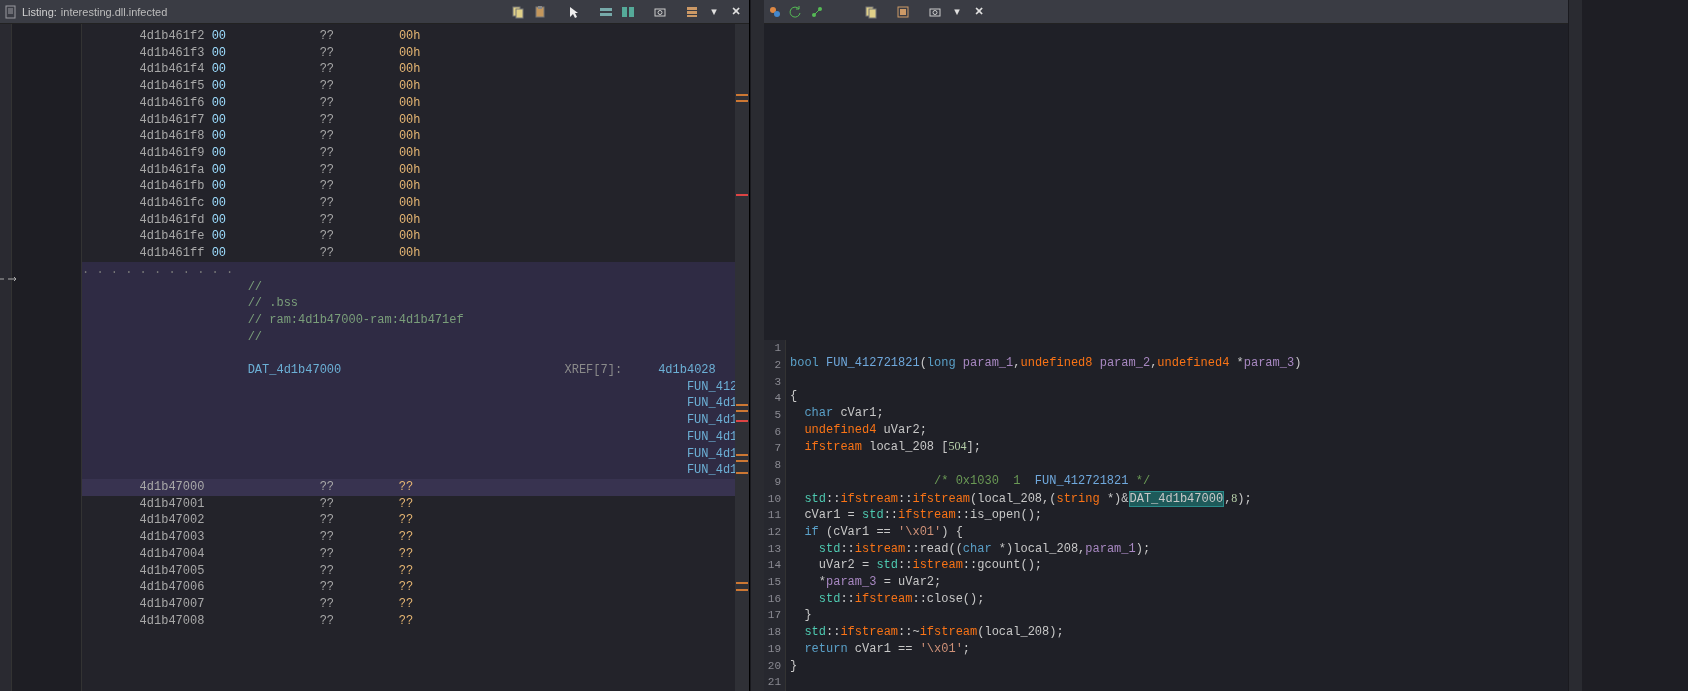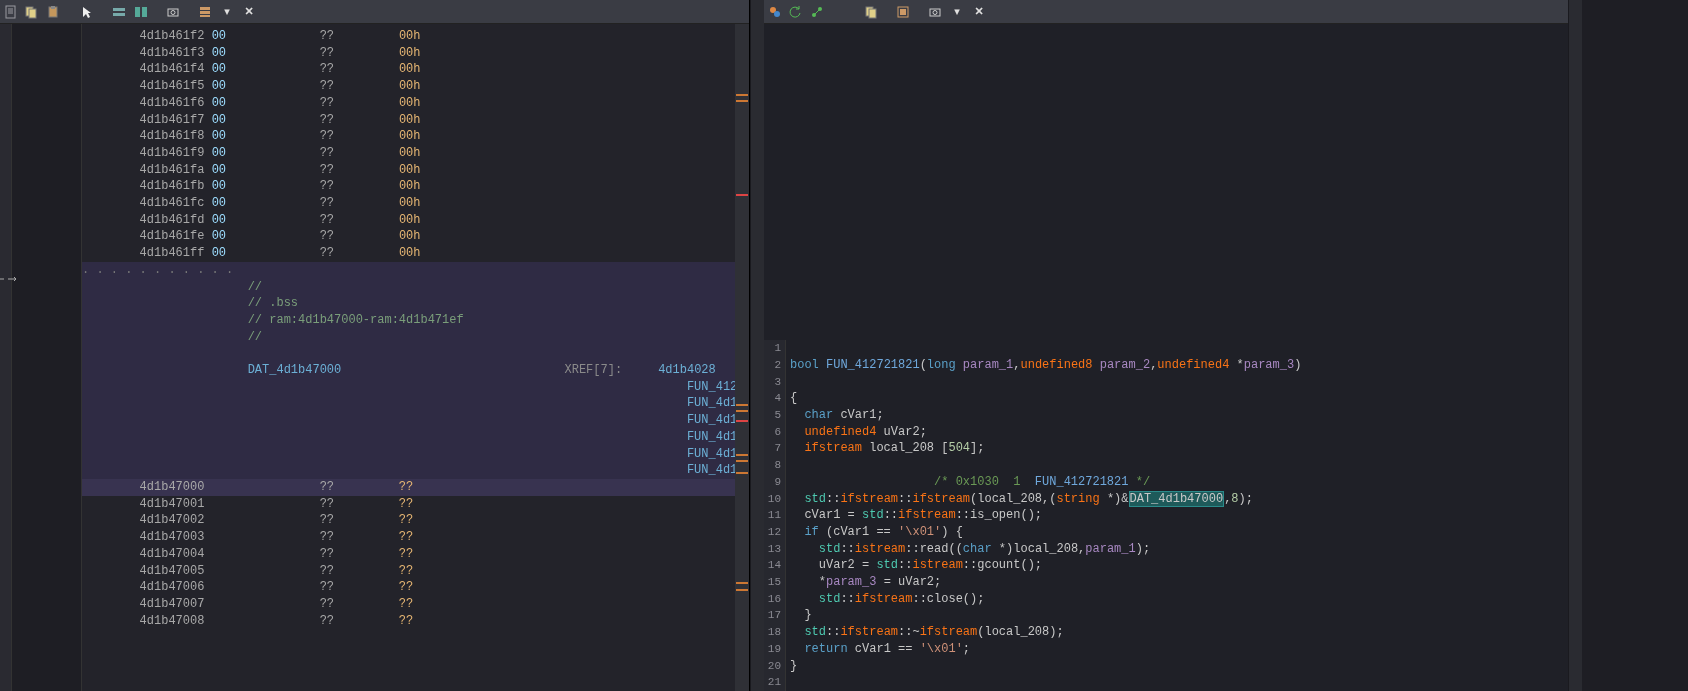--- a/index.html
+++ b/index.html
@@ -113,21 +113,21 @@
     flex:1;
     padding:0 4px;
     line-height:16.7px;
     white-space:pre;
     color:#c8c8c8;
     position:relative;
   }
   .kw2 { color:#5aa0c8; }
   .type { color:#f97316; }
   .func { color:#6fa8dc; }
-  .num { color:#b5cea8; }
+  .num { color:#b5cea8;font-family:Liberation Serif, serif; }
   .str { color:#ce9178; }
   .cm { color:#6a9955; }
   .ns { color:#4ec9b0; }
   .param-hl { color:#a888c2; }
   .sel-highlight { background:#1e5a5a; border:1px solid #2a8a8a; }
 
   svg { display:block; }
   .resize-handle {
     position:absolute; left:-6px; top:250px;
     width:24px; height:10px;
@@ -141,20 +141,24 @@
 
 <div class="panel panel-left">
   <div class="titlebar">
     <span>
       <svg width="14" height="14" viewBox="0 0 14 14">
           <rect x="2" y="1" width="9" height="12" fill="none" stroke="#9a9aa0"></rect>
           <line x1="4" y1="4" x2="9" y2="4" stroke="#9a9aa0"></line>
           <line x1="4" y1="6" x2="9" y2="6" stroke="#9a9aa0"></line>
           <line x1="4" y1="8" x2="9" y2="8" stroke="#9a9aa0"></line>
         </svg>
+    </span>
+    <span class="title">
+      <span>Listing:</span>
+      <span style="color:#bdbdbd;">interesting.dll.infected</span>
     </span>
     <span class="icon-btn">
         <svg width="14" height="14" viewBox="0 0 14 14">
           <rect x="2" y="2" width="7" height="9" fill="#e0d088" stroke="#777"></rect>
           <rect x="5" y="4" width="7" height="9" fill="#e0d088" stroke="#777"></rect>
         </svg>
       </span>
     <span class="icon-btn">
         <svg width="14" height="14" viewBox="0 0 14 14">
           <rect x="3" y="2" width="8" height="10" fill="#c4975c" stroke="#777"></rect>

